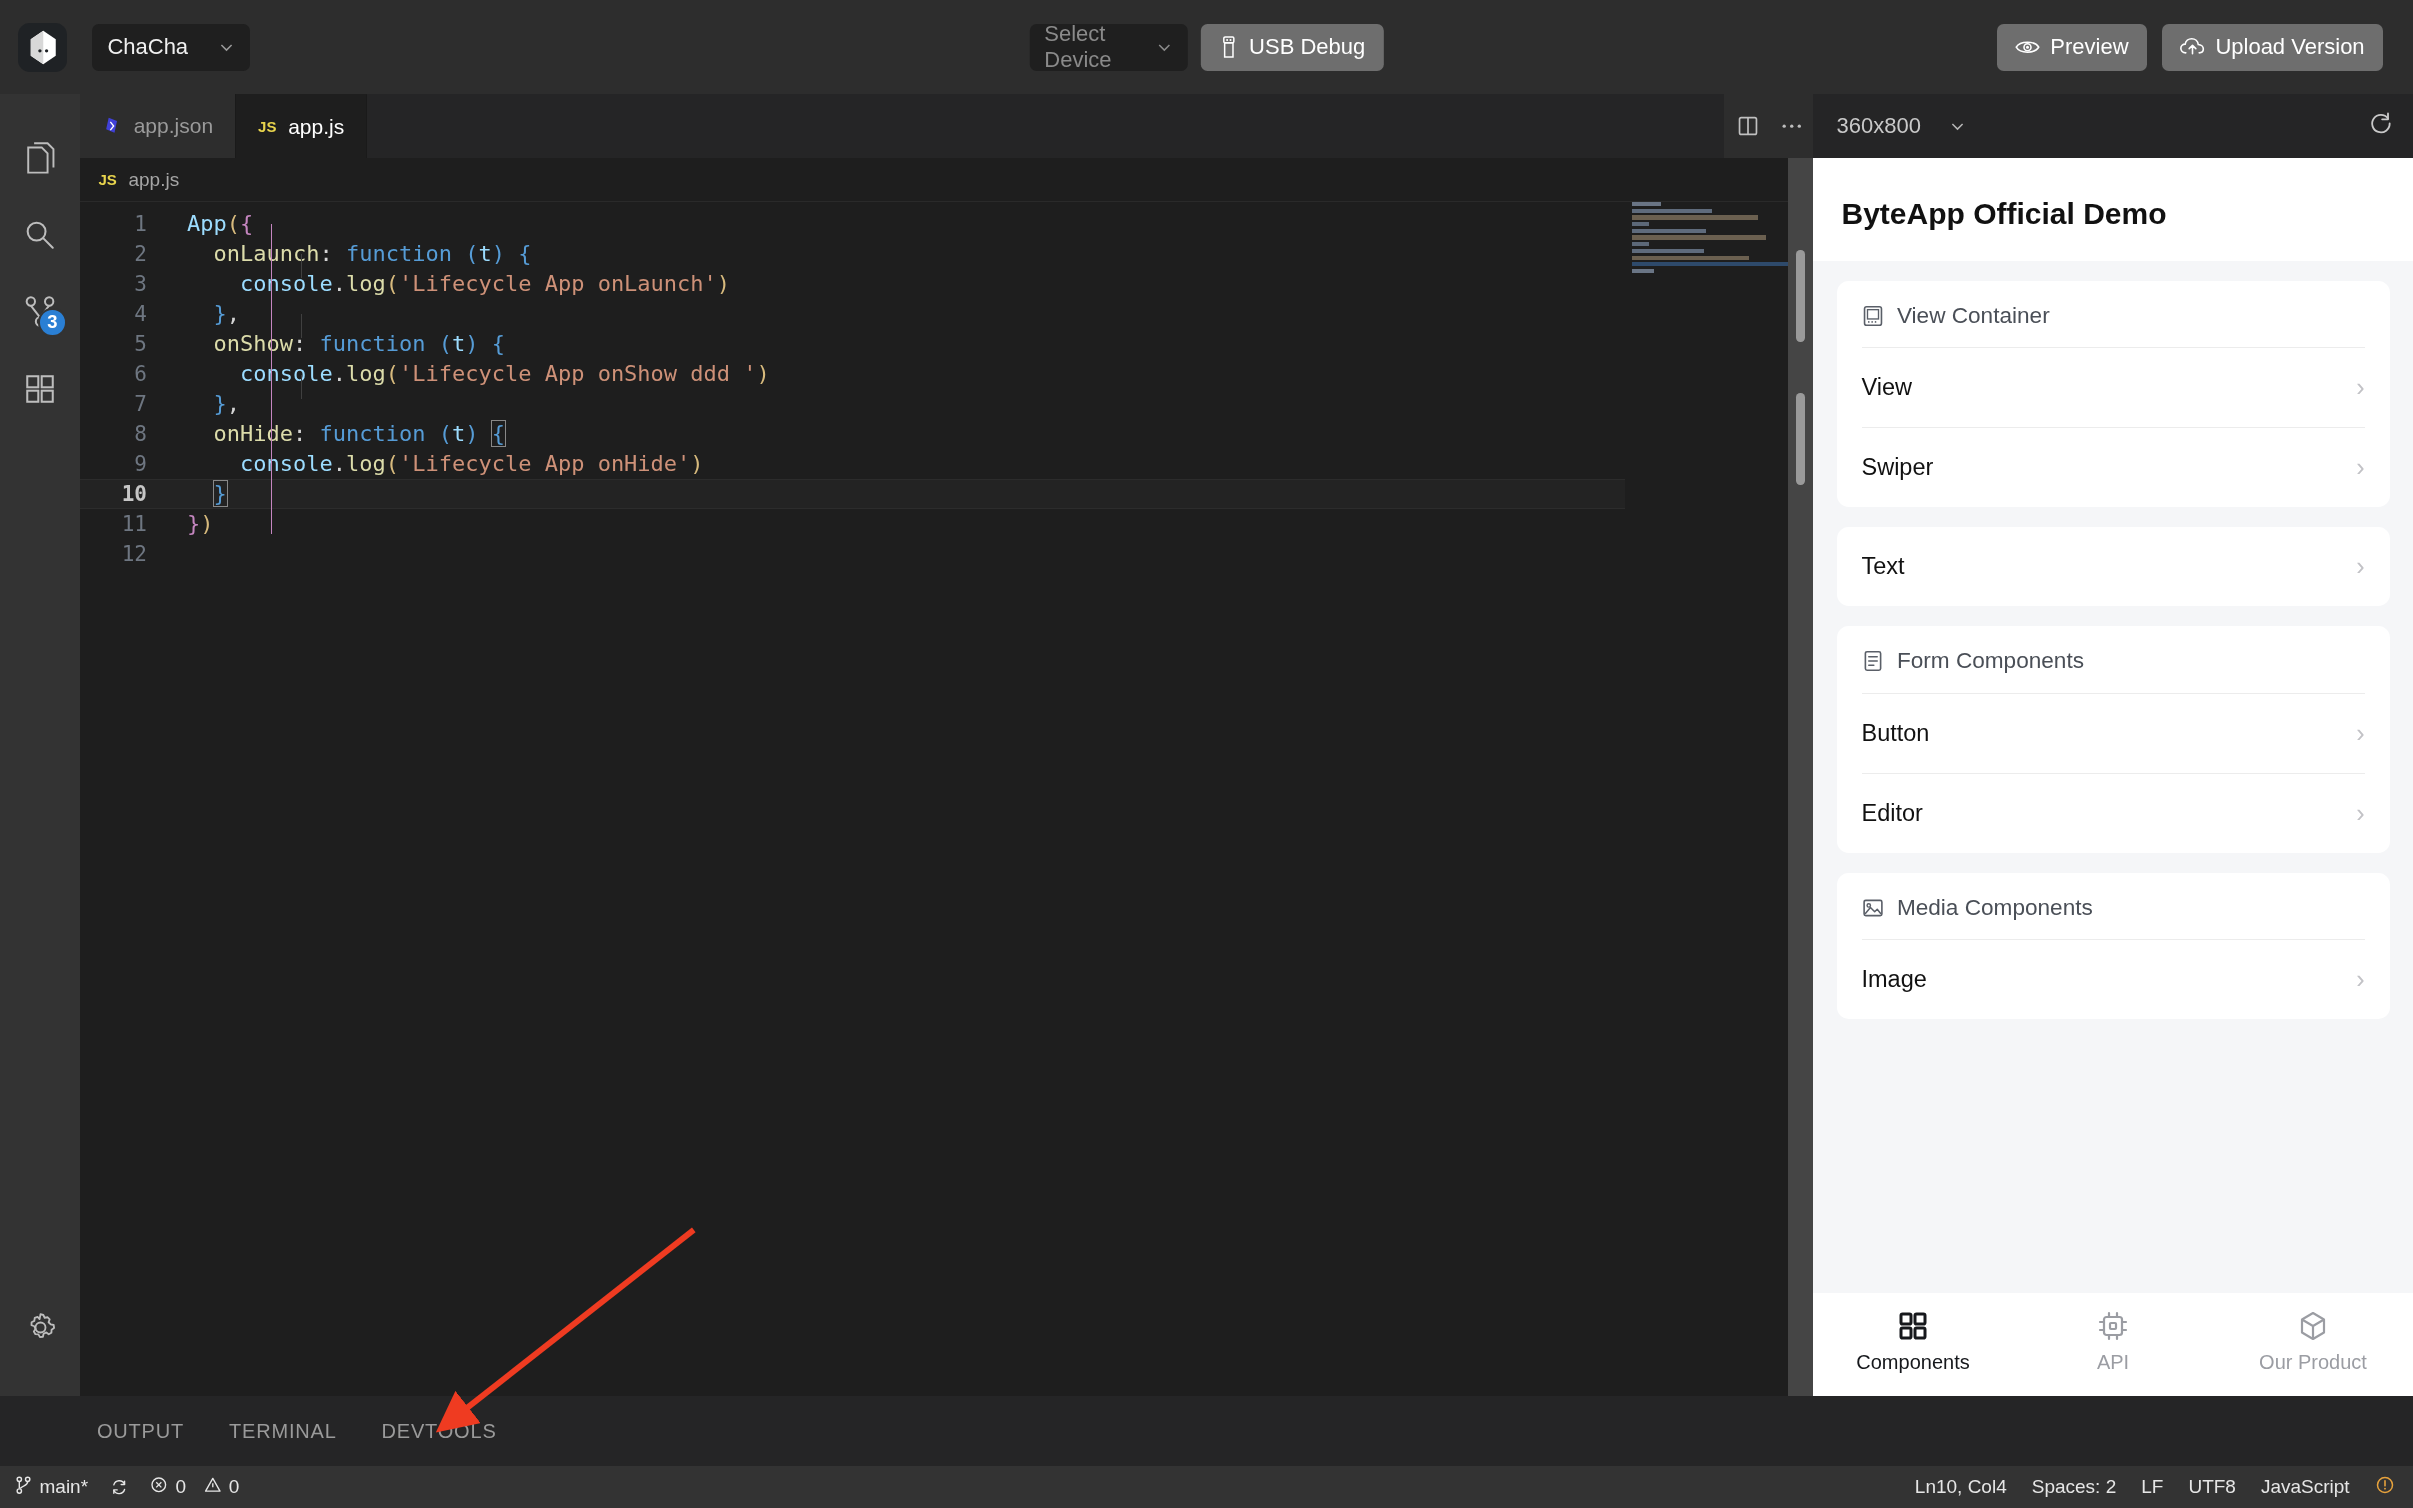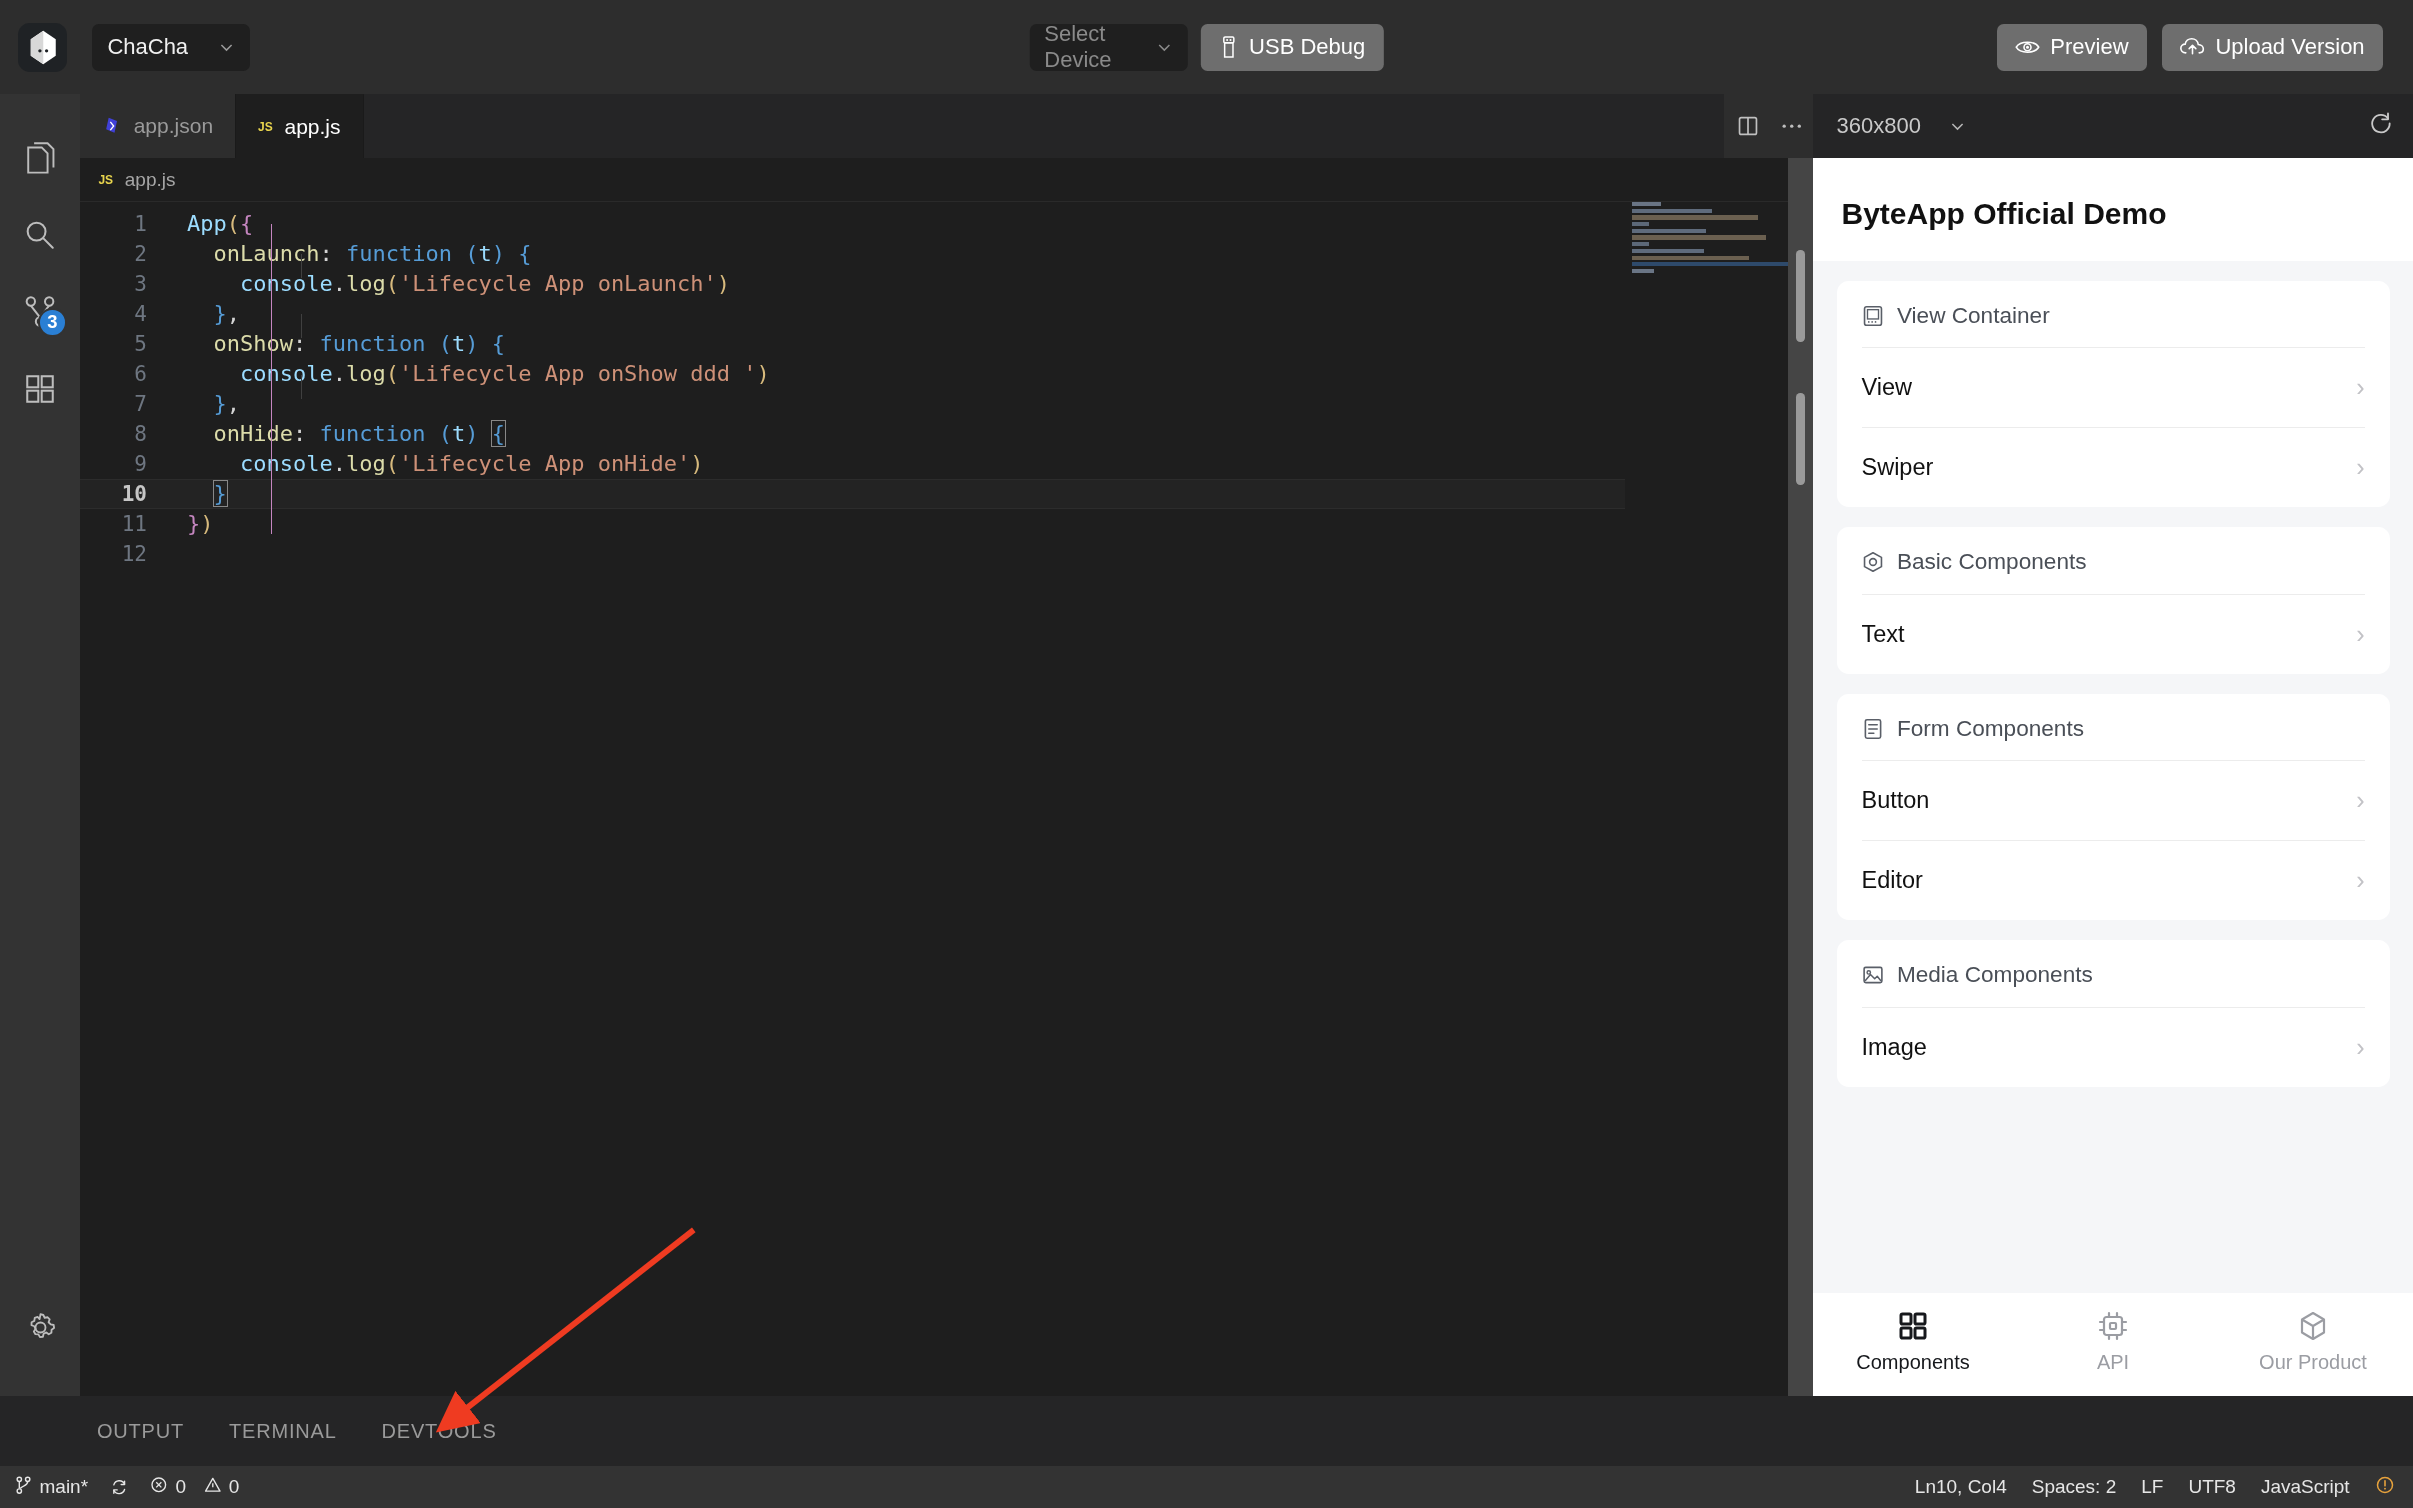--- a/index.html
+++ b/index.html
@@ -103,21 +103,21 @@
   }
   .tab {
     display: flex; align-items: center; gap: 11.7px;
     padding: 0 22px;
     font-size: 21px;
     border-right: 0.8px solid #1a1a1a;
     cursor: pointer; white-space: nowrap;
   }
   .tab.inactive { background: #2d2d2d; color: #9a9a9a; }
   .tab.active { background: #1e1e1e; color: #ffffff; border-top: 1.7px solid #1e1e1e; }
-  .js-badge { color: #e8d44d; font-size: 12px; font-weight: bold; }
+  .js-badge { color: #e8d44d; font-size: 15px; font-weight: bold; }
   .tabs-right {
     margin-left: auto; display: flex; align-items: center;
     padding-right: 0; gap: 0;
   }
   .layout-icon-box {
     width: 47px; height: 64px; display: flex; align-items: center; justify-content: center;
     background: #2d2d2d; cursor: pointer;
   }
   .dots-box {
     width: 42px; height: 64px; display: flex; align-items: center; justify-content: center;
@@ -476,27 +476,20 @@
               <div class="card-row">
                 <span>View</span>
                 <span class="chev-r">›</span>
               </div>
               <div class="card-row">
                 <span>Swiper</span>
                 <span class="chev-r">›</span>
               </div>
             </div>
             <div class="card">
-              <div class="card-head">
-                <svg width="22" height="22" viewBox="0 0 26 26">
-                  <path d="M13 2 L23 7.5 L23 18.5 L13 24 L3 18.5 L3 7.5 Z" fill="none" stroke="#5a5f68" stroke-width="1.9" stroke-linejoin="round"></path>
-                  <circle cx="13" cy="13" r="4" fill="none" stroke="#5a5f68" stroke-width="1.9"></circle>
-                </svg>
-                <span>Basic Components</span>
-              </div>
               <div class="card-row">
                 <span>Text</span>
                 <span class="chev-r">›</span>
               </div>
             </div>
             <div class="card">
               <div class="card-head">
                 <svg width="22" height="22" viewBox="0 0 26 26">
                   <rect x="4" y="2" width="18" height="22" rx="2" fill="none" stroke="#5a5f68" stroke-width="1.9"></rect>
                   <path d="M8 8 L18 8 M8 13 L18 13 M8 18 L14 18" stroke="#5a5f68" stroke-width="1.8" stroke-linecap="round"></path>

